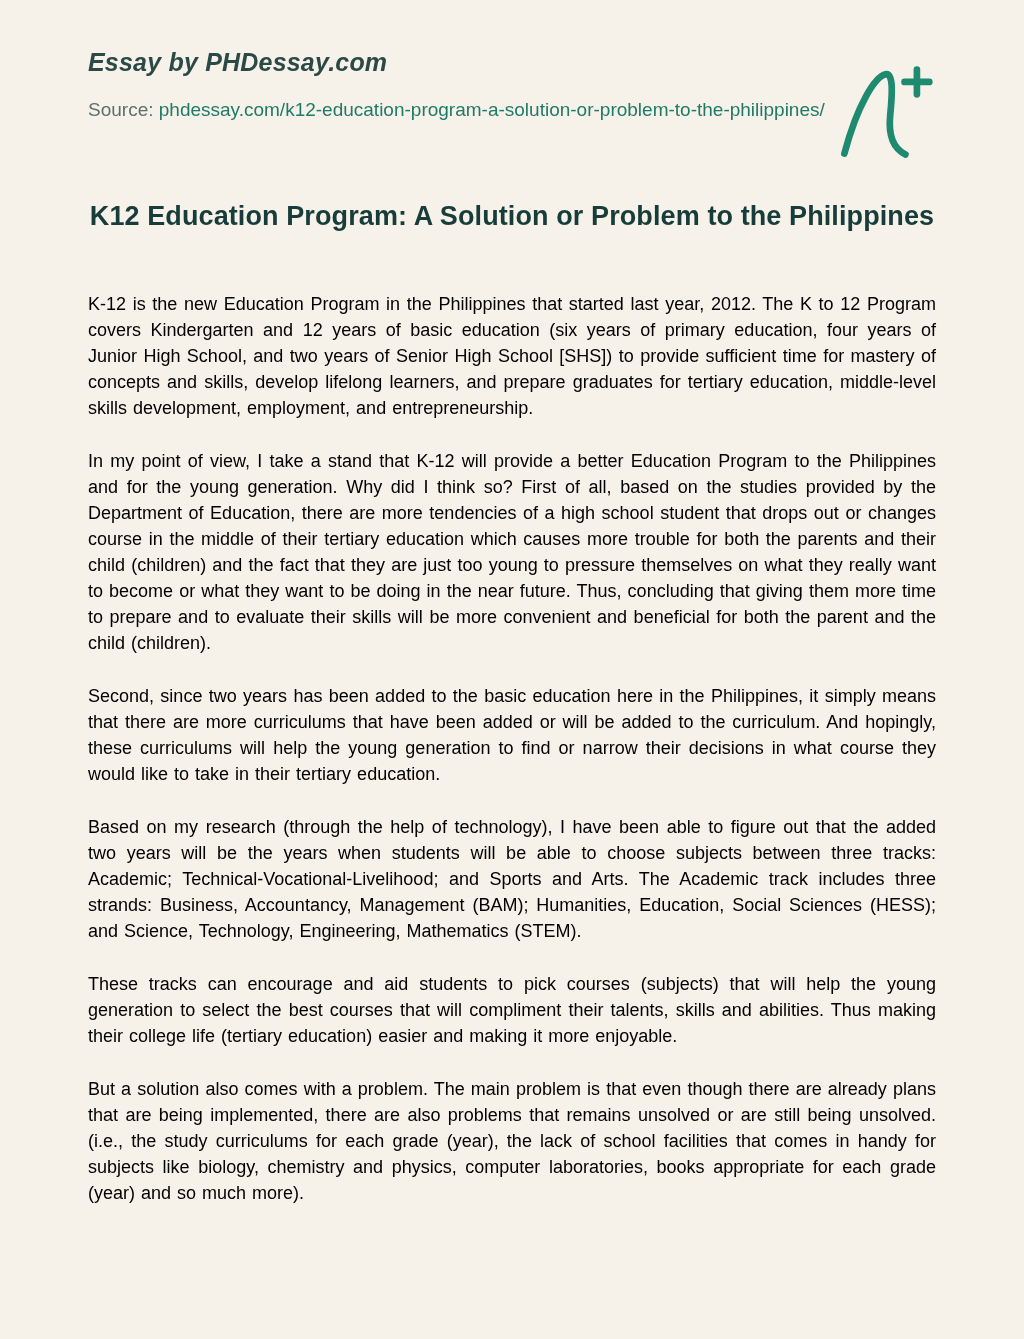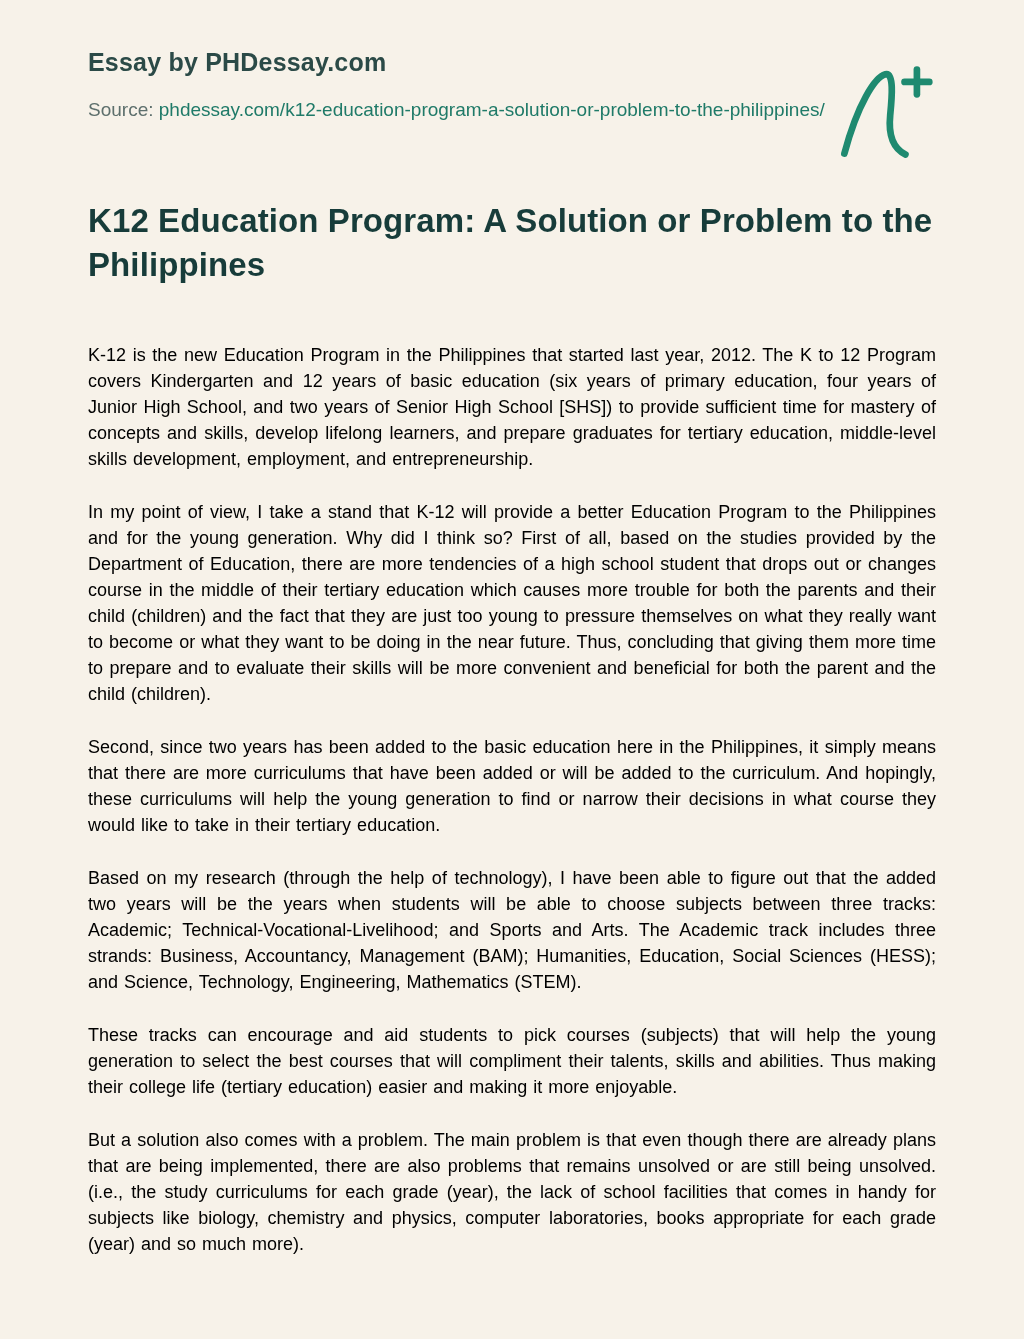--- a/index.html
+++ b/index.html
@@ -22,45 +22,47 @@
   }
   .header {
     position: relative;
   }
   .site-heading {
     margin: 0 0 22px 0;
     font-size: 25px;
     font-weight: 600;
     letter-spacing: 0.2px;
     color: #2b4a47;
+    font-style: italic;
   }
   .source-line {
     margin: 0;
     font-size: 19px;
     color: #5d6f6c;
   }
   .source-line a {
     color: #1f7a68;
     text-decoration: none;
     cursor: pointer;
   }
   .logo {
     position: absolute;
     top: 12px;
     right: 0;
     width: 105px;
     height: 105px;
   }
   .essay-title {
     margin: 78px 0 0 0;
-    font-size: 33px;
+    font-size: 27px;
     line-height: 1.32;
     font-weight: 700;
     color: #173c3a;
     letter-spacing: 0.1px;
+    text-align: center;
   }
   .essay-body {
     margin-top: 56px;
   }
   .essay-body p {
     margin: 0 0 27px 0;
     font-size: 18px;
     line-height: 26px;
     color: #000000;
     text-align: justify;

